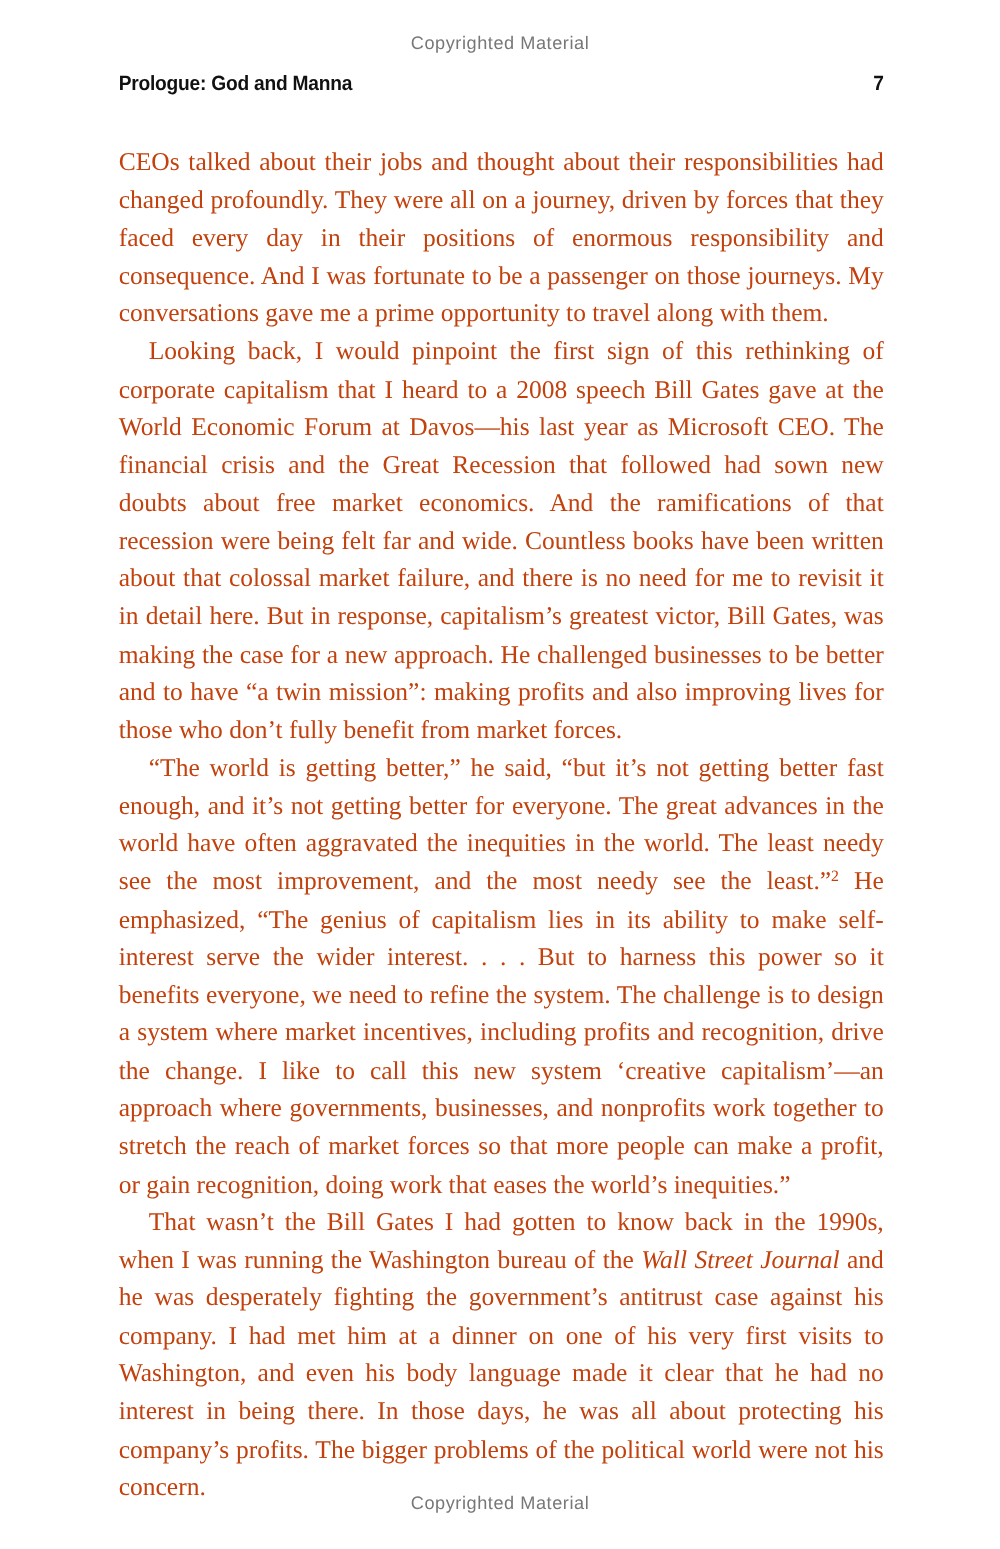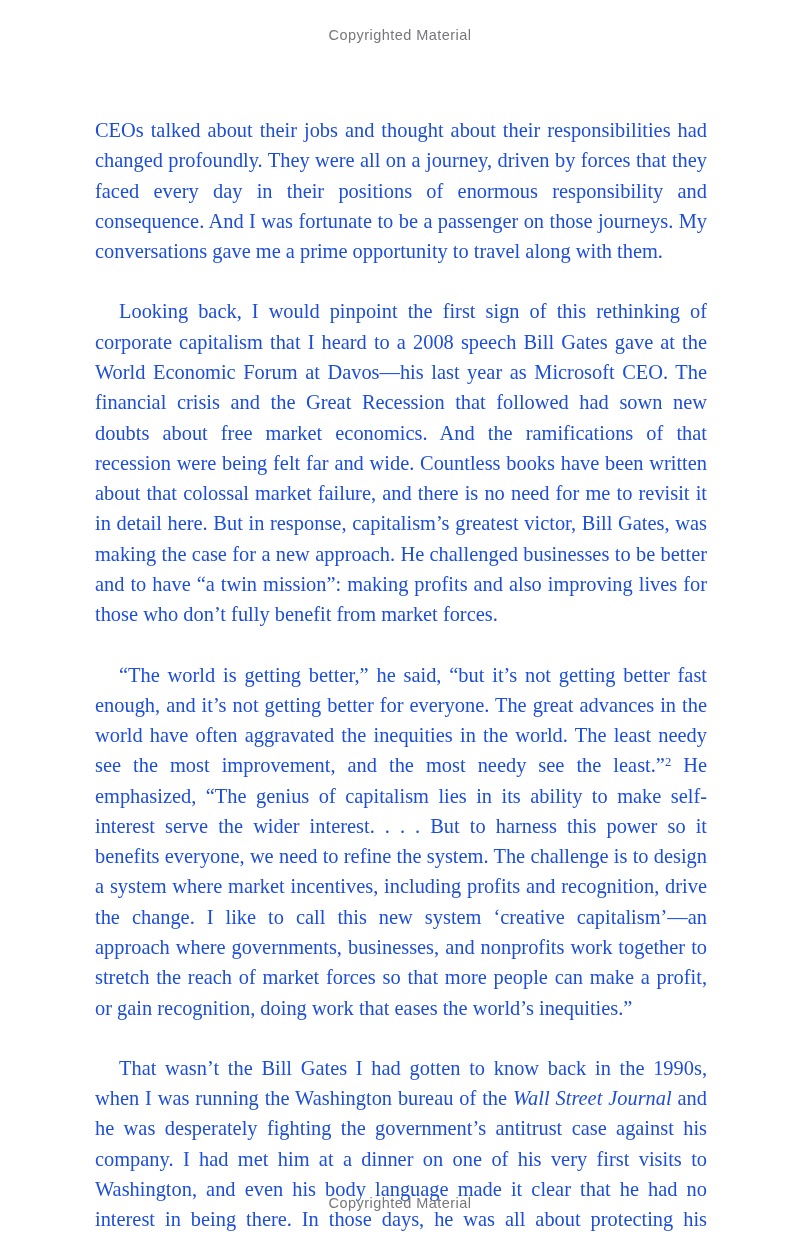--- a/index.html
+++ b/index.html
@@ -74,25 +74,24 @@
     top: 115px;
     width: 612px;
   }
   .para {
     margin: 0;
     font-size: 20.4px;
     line-height: 30.28px;
     text-align: justify;
     text-justify: inter-word;
     hyphens: manual;
-    color: #1d4ed8;
+    color: #c2410c;
   }
   .para + .para {
     text-indent: 24px;
-    margin-top: 30px;
   }
   .para em {
     font-style: italic;
   }
   .para sup {
     font-size: 0.62em;
     vertical-align: 0.48em;
     line-height: 0;
   }
   
@@ -100,20 +99,24 @@
     text-align-last: left;
   }
 </style>
 </head>
 <body>
 
 <div class="page">
 
   <div class="watermark watermark-top">Copyrighted Material</div>
 
+  <div class="running-head">
+    <div class="running-head-title">Prologue: God and Manna</div>
+    <div class="running-head-folio">7</div>
+  </div>
 
   <div class="body-block">
 
     <p class="para">CEOs talked about their jobs and thought about their responsibilities had changed profoundly. They were all on a journey, driven by forces that they faced every day in their positions of enormous responsibility and consequence. And I was fortunate to be a passenger on those journeys. My conversations gave me a prime opportunity to travel along with them.</p>
 
     <p class="para">Looking back, I would pinpoint the first sign of this rethinking of corporate capitalism that I heard to a 2008 speech Bill Gates gave at the World Economic Forum at Davos—his last year as Microsoft CEO. The financial crisis and the Great Recession that followed had sown new doubts about free market economics. And the ramifications of that recession were being felt far and wide. Countless books have been written about that colossal market failure, and there is no need for me to revisit it in detail here. But in response, capitalism’s greatest victor, Bill Gates, was making the case for a new approach. He challenged businesses to be better and to have “a twin mission”: making profits and also improving lives for those who don’t fully benefit from market forces.</p>
 
     <p class="para"><span>“The world is getting better,” he said, “but it’s not getting better fast enough, and it’s not getting better for everyone. The great advances in the world have often aggravated the inequities in the world. The least needy see the most improvement, and the most needy see the least.”</span><sup>2</sup><span> He emphasized, “The genius of capitalism lies in its ability to make self-interest serve the wider interest. . . . But to harness this power so it benefits everyone, we need to refine the system. The challenge is to design a system where market incentives, including profits and recognition, drive the change. I like to call this new system ‘creative capitalism’—an approach where governments, businesses, and nonprofits work together to stretch the reach of market forces so that more people can make a profit, or gain recognition, doing work that eases the world’s inequities.”</span></p>
 
     <p class="para"><span>That wasn’t the Bill Gates I had gotten to know back in the 1990s, when I was running the Washington bureau of the </span><em>Wall Street Journal</em><span> and he was desperately fighting the government’s antitrust case against his company. I had met him at a dinner on one of his very first visits to Washington, and even his body language made it clear that he had no interest in being there. In those days, he was all about protecting his company’s profits. The bigger problems of the political world were not his concern.</span></p>

